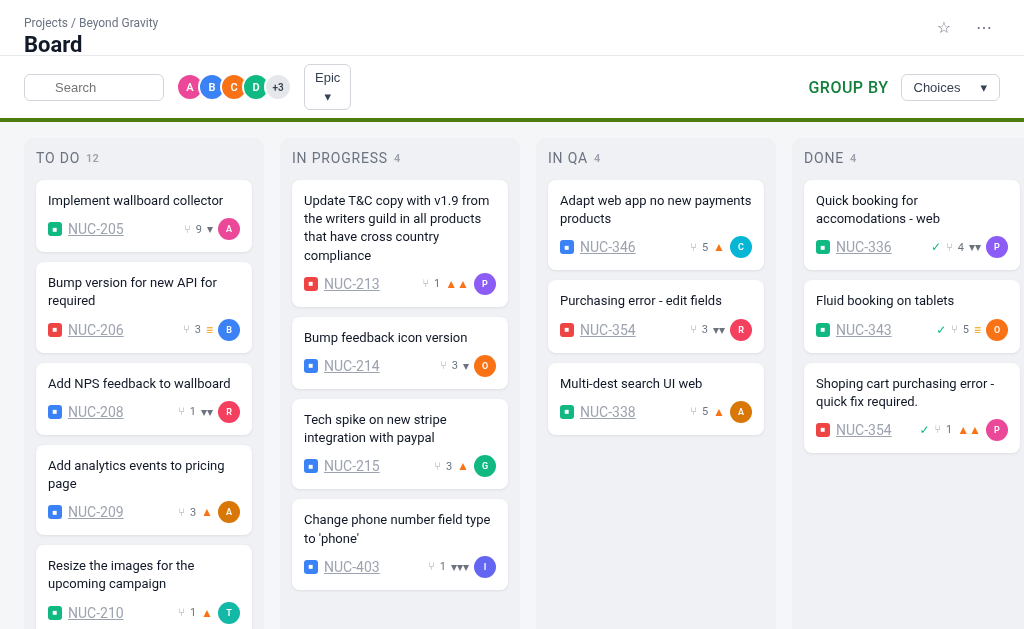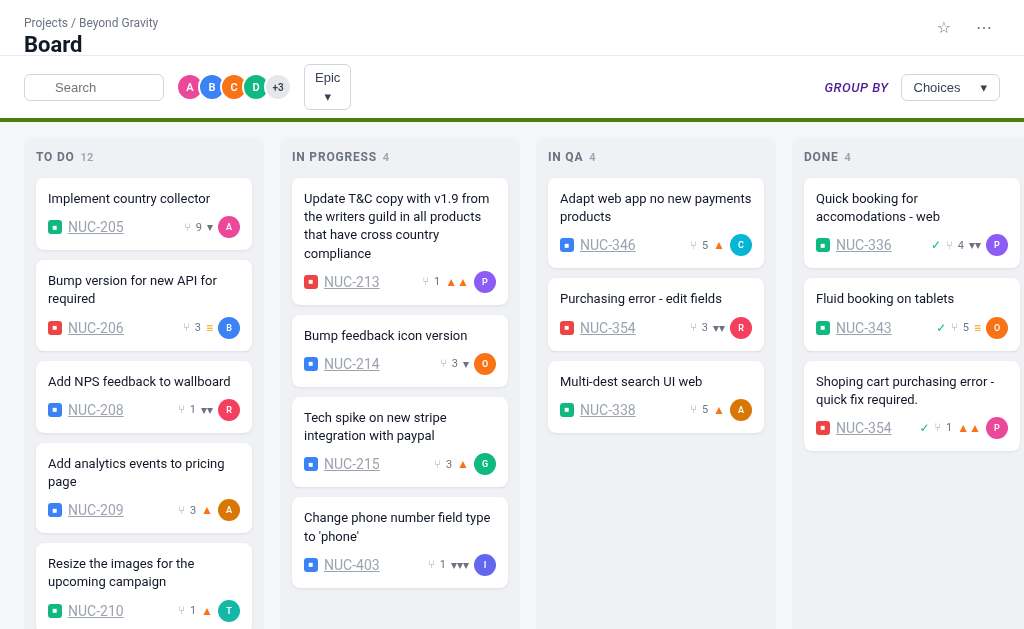--- a/index.html
+++ b/index.html
@@ -18,30 +18,30 @@
     .toolbar { background: #fff; border-bottom: 4px solid #4d7c0f; padding: 8px 24px; display: flex; align-items: center; gap: 12px; }
     .search-box { border: 1px solid #d1d5db; border-radius: 6px; padding: 5px 10px 5px 30px; font-size: 13px; width: 140px; position: relative; outline: none; }
     .search-wrap { position: relative; display: flex; align-items: center; }
     .search-icon { position: absolute; left: 8px; color: #9ca3af; font-size: 14px; pointer-events: none; }
     .avatars { display: flex; align-items: center; }
     .avatar { width: 28px; height: 28px; border-radius: 50%; border: 2px solid #fff; margin-left: -6px; overflow: hidden; font-size: 11px; display: flex; align-items: center; justify-content: center; color: #fff; font-weight: 600; }
     .avatar:first-child { margin-left: 0; }
     .avatar-count { width: 28px; height: 28px; border-radius: 50%; border: 2px solid #fff; margin-left: -6px; background: #e5e7eb; color: #374151; font-size: 10px; font-weight: 600; display: flex; align-items: center; justify-content: center; }
     .epic-btn { border: 1px solid #d1d5db; border-radius: 6px; padding: 5px 10px; font-size: 13px; background: #fff; cursor: pointer; display: flex; align-items: center; gap: 4px; color: #374151; flex-direction: column; }
     .spacer { flex: 1; }
-    .group-by-label { font-size: 13px; color: #4c1d95; font-weight: 500; letter-spacing: 0.5px; font-style: italic; }
+    .group-by-label { font-size: 16px; color: #15803d; font-weight: 500; letter-spacing: 0.5px; }
     .choices-btn { border: 1px solid #d1d5db; border-radius: 6px; padding: 5px 12px; font-size: 13px; background: #fff; cursor: pointer; display: flex; align-items: center; gap: 20px; color: #374151; font-weight: 500; }
 
     
     .board { display: flex; gap: 16px; padding: 16px 24px; overflow-x: auto; min-height: 500px; }
 
     
     .column { width: 240px; min-width: 240px; background: #f0f1f4; border-radius: 10px; padding: 12px; display: flex; flex-direction: column; gap: 10px; }
     .column-header { display: flex; align-items: center; gap: 6px; margin-bottom: 4px; }
-    .col-title { font-size: 12px; font-weight: 700; color: #6b7280; letter-spacing: 0.8px; text-transform: uppercase; }
+    .col-title { font-size: 14px; font-weight: 400; color: #6b7280; letter-spacing: 0.8px; text-transform: uppercase; }
     .col-count { font-size: 11px; font-weight: 600; color: #9ca3af; }
 
     
     .card { background: #fff; border-radius: 8px; padding: 12px; box-shadow: 0 1px 3px rgba(0,0,0,0.08); cursor: pointer; }
     .card-title { font-size: 13px; color: #111827; line-height: 1.4; margin-bottom: 8px; font-weight: 400; }
     .card-footer { display: flex; align-items: center; gap: 6px; }
     .tag-icon { width: 14px; height: 14px; border-radius: 3px; display: inline-flex; align-items: center; justify-content: center; font-size: 8px; color: #fff; font-weight: 700; flex-shrink: 0; }
     .tag-green { background: #10b981; }
     .tag-red { background: #ef4444; }
     .tag-blue { background: #3b82f6; }
@@ -108,21 +108,21 @@
     </button>
   </div>
 
   <div class="board" id="board-container">
       <div class="column">
         <div class="column-header">
     <span class="col-title">TO DO</span>
     <span class="col-count">12</span>
   </div>
         <div class="card">
-      <div class="card-title">Implement country collector</div>
+      <div class="card-title">Implement wallboard collector</div>
       <div class="card-footer">
         <span class="tag-icon tag-green">■</span>
         <span class="card-number">NUC-205</span>
         <div class="meta-sep"></div>
         <div class="card-meta">
 
           <span class="branch-icon">⑂</span>
           <span class="meta-num">9</span>
           <span style="color:#6b7280;font-size:12px">▾</span>
           <div class="card-avatar av-pink">A</div>

